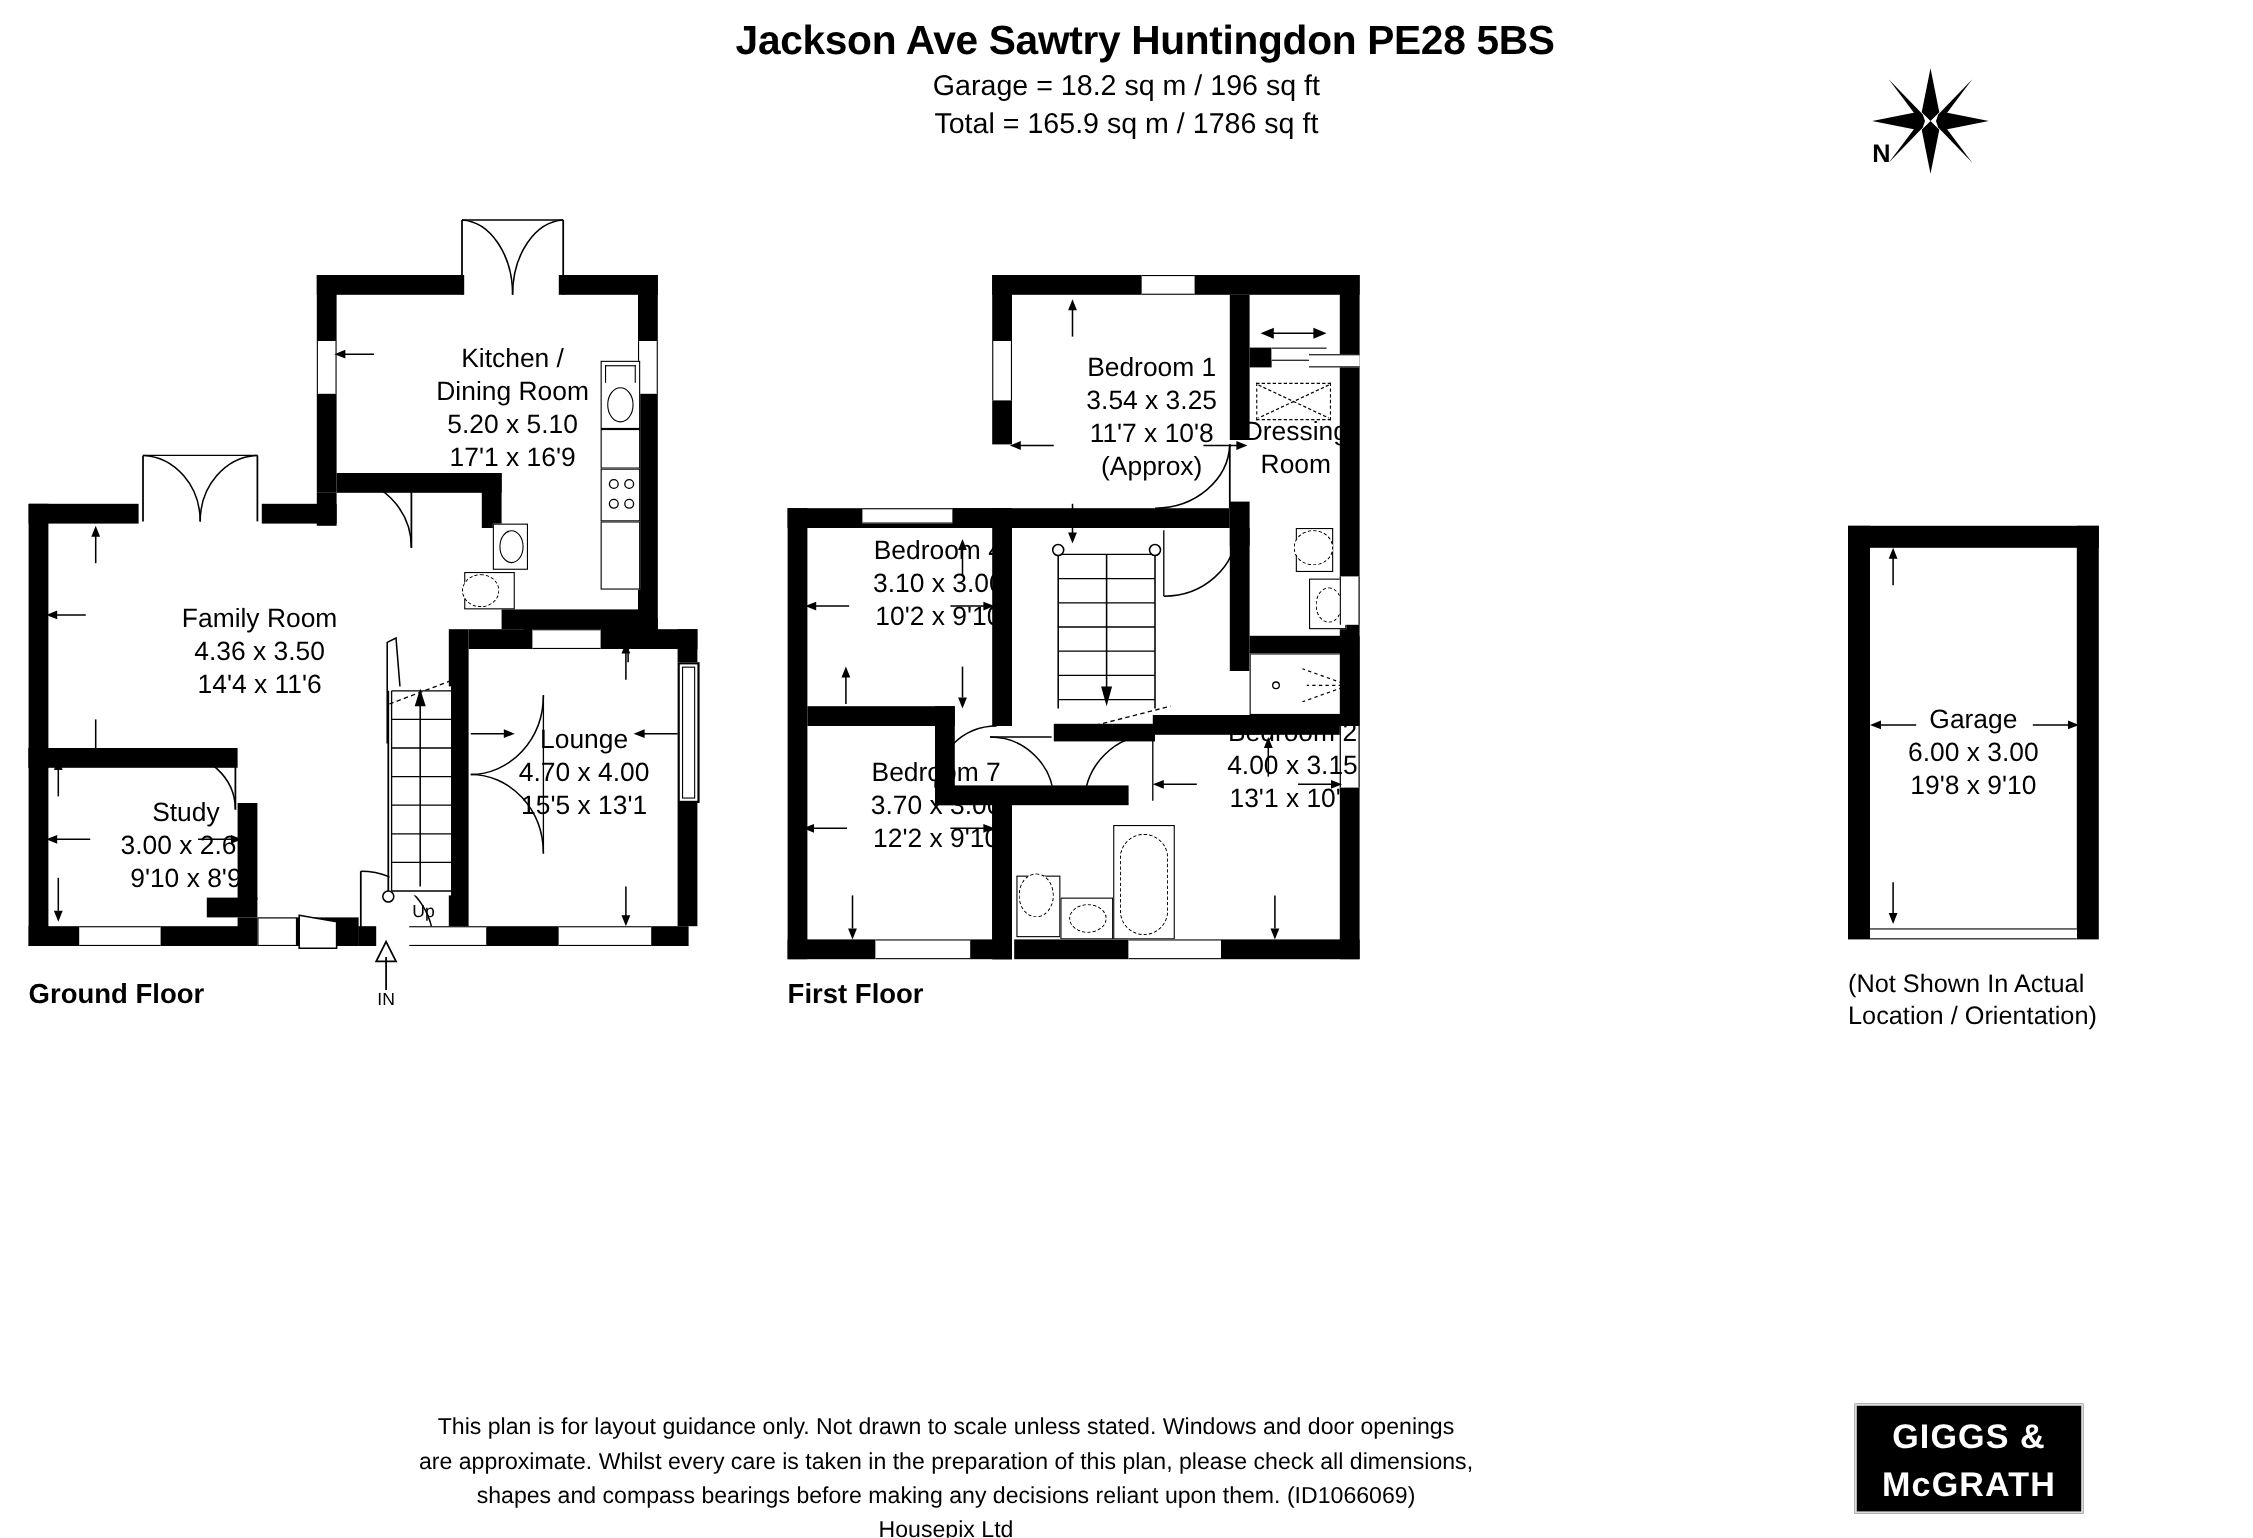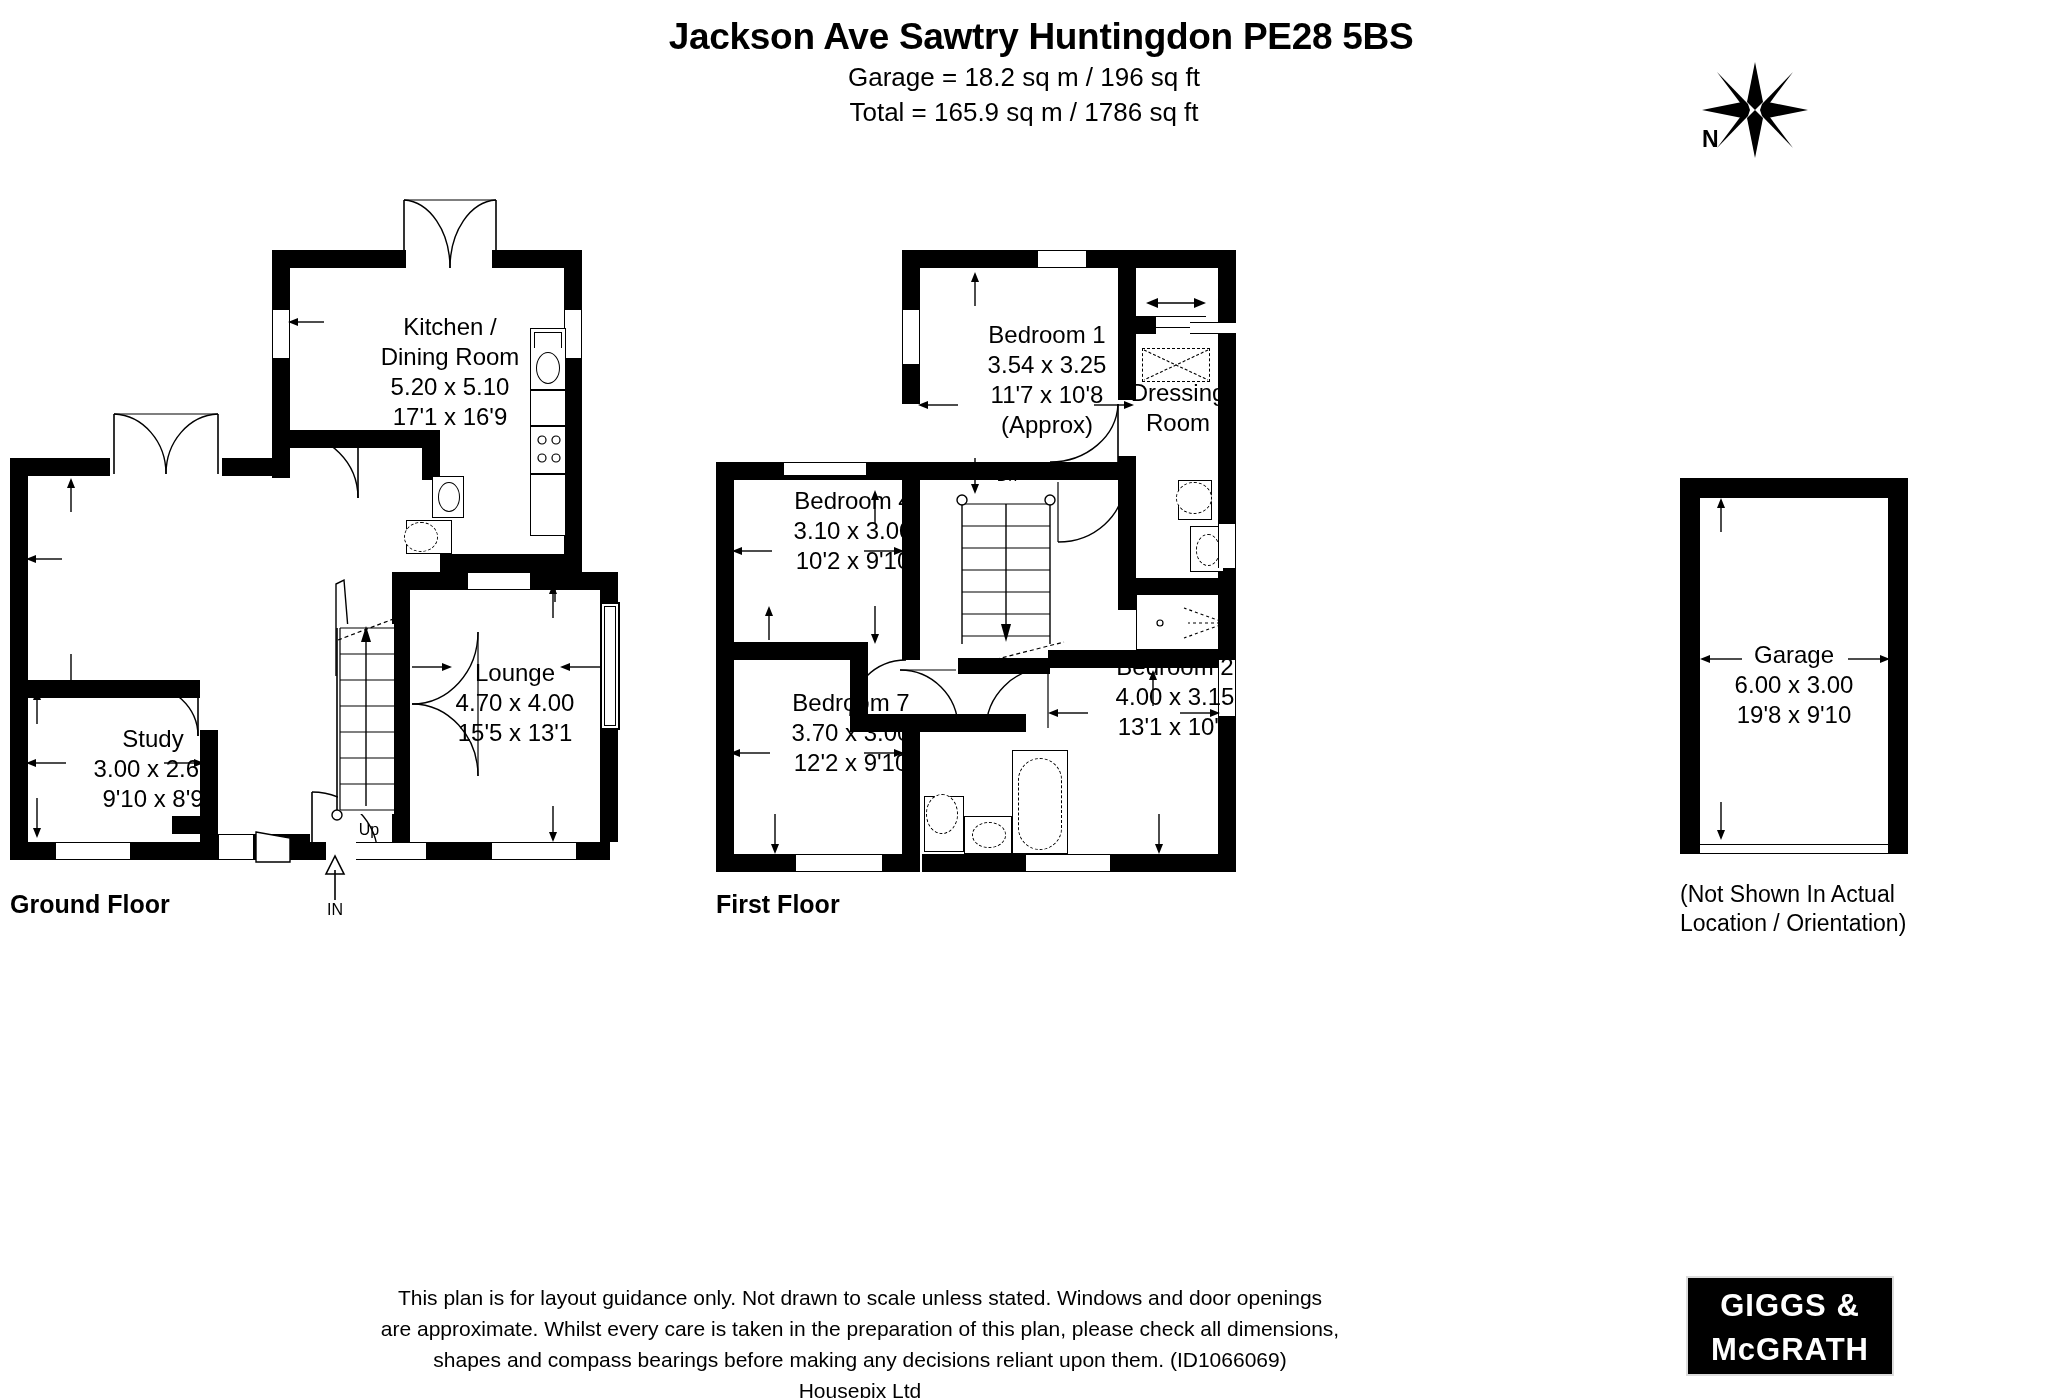--- a/index.html
+++ b/index.html
@@ -149,21 +149,21 @@
     <polygon points="17,12 48,44 50,50 44,48" fill="#000"></polygon>
     <polygon points="93,88 62,56 60,50 66,52" fill="#000"></polygon>
     <polygon points="93,12 62,44 60,50 66,48" fill="#000"></polygon>
     <polygon points="17,88 48,56 50,50 44,52" fill="#000"></polygon>
   </svg>
   <span id="compass-n">N</span>
 </div>
 
 <div id="drawing" class="abs">
 
-  <div class="abs" style="left:0;top:0;width:720px;height:900px;">
+  <div class="abs" style="left:16px;top:0;width:720px;height:900px;">
 
     <div class="wall" style="left:272px;top:60px;width:134px;height:18px;"></div>
     <div class="wall" style="left:492px;top:60px;width:90px;height:18px;"></div>
 
     <svg class="abs" style="left:400px;top:8px;" width="100" height="72">
       <path d="M4,2 L4,70" stroke="#000" stroke-width="1.6" fill="none"></path>
       <path d="M96,2 L96,70" stroke="#000" stroke-width="1.6" fill="none"></path>
       <path d="M4,2 A48,68 0 0 1 50,70" stroke="#000" stroke-width="1.4" fill="none"></path>
       <path d="M96,2 A48,68 0 0 0 50,70" stroke="#000" stroke-width="1.4" fill="none"></path>
       <path d="M4,2 L96,2" stroke="#000" stroke-width="1.2" fill="none"></path>
@@ -246,20 +246,25 @@
     </svg>
     <svg class="abs" style="left:26px;top:362px;" width="38" height="14">
       <line x1="36" y1="7" x2="6" y2="7" stroke="#000" stroke-width="1.4"></line>
       <polygon points="0,7 10,3 10,11" fill="#000"></polygon>
     </svg>
     <svg class="abs" style="left:64px;top:462px;" width="14" height="38">
       <line x1="7" y1="2" x2="7" y2="30" stroke="#000" stroke-width="1.4"></line>
       <polygon points="7,38 3,28 11,28" fill="#000"></polygon>
     </svg>
 
+    <div class="room-label" style="left:110px;top:358px;width:220px;">
+      <span class="ln">Family Room</span>
+      <span class="ln">4.36 x 3.50</span>
+      <span class="ln">14'4 x 11'6</span>
+    </div>
 
     <div class="wall" style="left:10px;top:490px;width:190px;height:18px;"></div>
 
     <div class="wall" style="left:10px;top:490px;width:18px;height:180px;"></div>
     <div class="wall" style="left:10px;top:652px;width:300px;height:18px;"></div>
     <div class="win" style="left:56px;top:652px;width:74px;height:18px;"></div>
     <div class="wall" style="left:200px;top:540px;width:18px;height:88px;"></div>
     <div class="wall" style="left:172px;top:626px;width:46px;height:18px;"></div>
     <svg class="abs" style="left:140px;top:492px;" width="62" height="56">
       <path d="M2,2 A56,52 0 0 1 58,54" stroke="#000" stroke-width="1.4" fill="none"></path>

